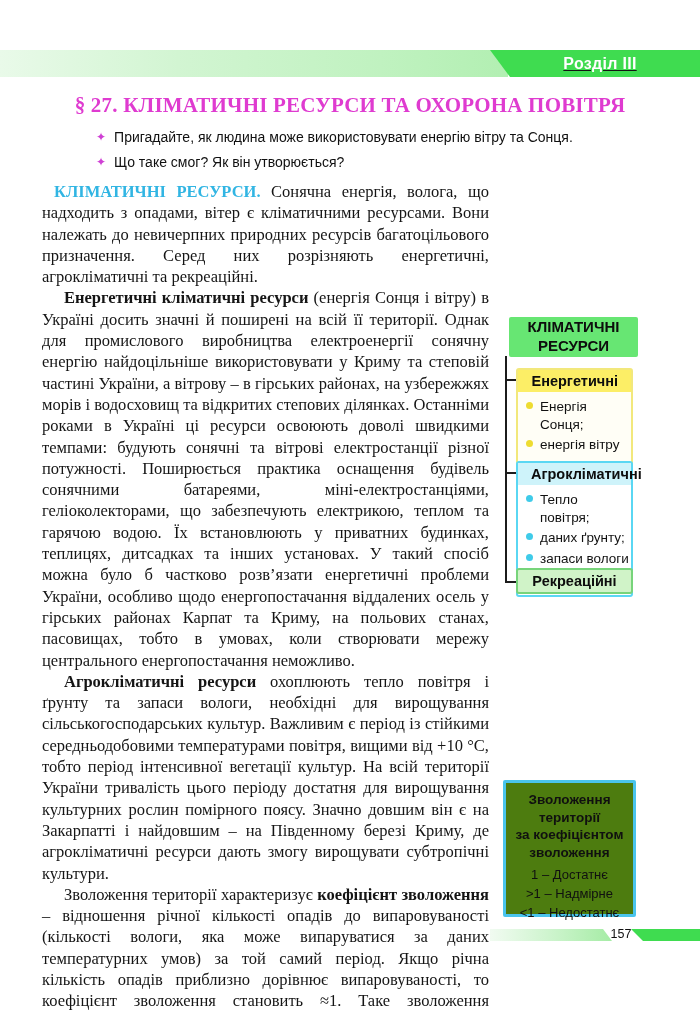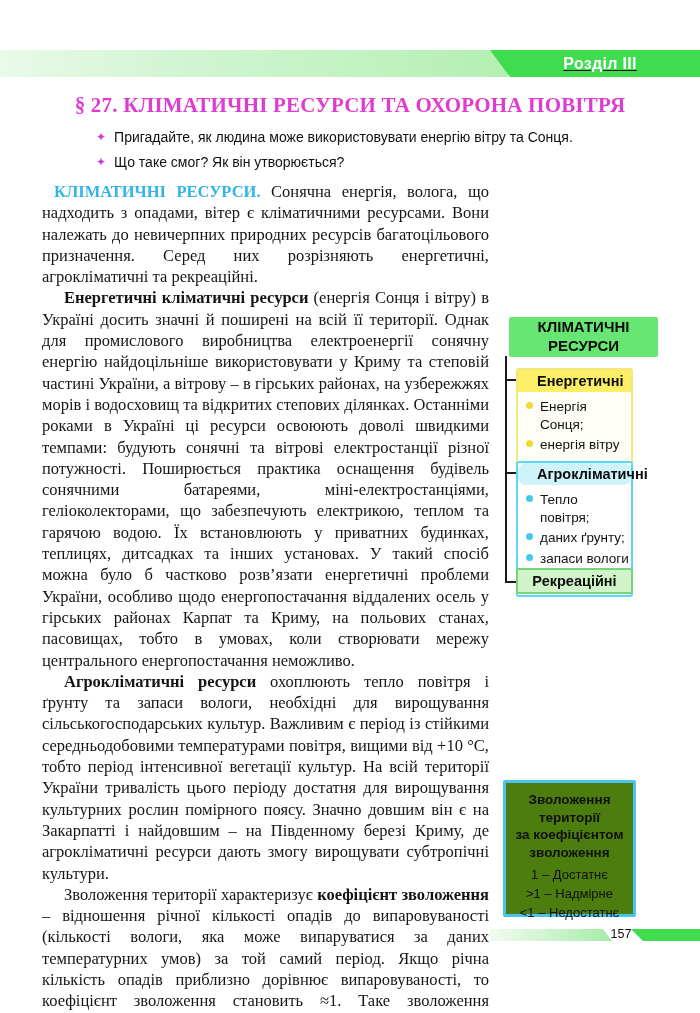--- a/index.html
+++ b/index.html
@@ -52,38 +52,38 @@
   }
   .article p { margin: 0; }
   .article p.indent-sm { text-indent: 12px; }
   .article p.indent { text-indent: 22px; }
   .lead-cyan { color: #31b5e3; font-weight: bold; }
   .lead-bi { font-weight: bold; }
   .bold { font-weight: bold; }
 
   
   .scheme-root {
-    position: absolute; left: 509px; top: 317px; width: 149px; height: 40px;
+    position: absolute; left: 509px; top: 317px; width: 129px; height: 40px;
     background: #67e673; border-radius: 2px;
     display: flex; align-items: center; justify-content: center; text-align: center;
     font-weight: bold; font-size: 15px; line-height: 1.25; color: #0d0d0d;
   }
   .connector-v { position: absolute; left: 505px; top: 356px; width: 2px; height: 227px; background: #1c1c1c; }
   .connector-h { position: absolute; left: 505px; width: 12px; height: 2px; background: #1c1c1c; }
   .tick-1 { top: 379px; } .tick-2 { top: 472px; } .tick-3 { top: 581px; }
 
   .branch-box { position: absolute; left: 516px; width: 117px; border-radius: 3px; box-sizing: border-box; }
   .branch-energy { top: 368px; border: 2px solid #f2e87c; background: #fffef6; }
   .branch-agro   { top: 461px; border: 2px solid #5ad7f3; background: #ffffff; }
   .branch-header {
     text-align: right; font-weight: bold; font-size: 14.5px; color: #0d0d0d;
-    padding: 3px 19px;
+    padding: 3px 13px;
   }
   .branch-energy .branch-header { background: #fcee66; }
-  .branch-agro   .branch-header { background: #cef3fa; border-radius: 8px; }
+  .branch-agro   .branch-header { background: #cef3fa; }
   .branch-list { padding: 6px 2px 7px 6px; margin: 0; list-style: none; }
   .branch-list li { display: flex; font-size: 13.5px; line-height: 1.3; margin-bottom: 3px; color: #111; }
   .dot { flex: 0 0 auto; width: 7px; height: 7px; border-radius: 50%; margin: 4px 7px 0 2px; }
   .branch-energy .dot { background: #eedc30; }
   .branch-agro   .dot { background: #3fcbe9; }
   .branch-rec {
     position: absolute; left: 516px; top: 568px; width: 117px; height: 26px;
     background: #d0f3c8; border: 2px solid #77d47a; border-radius: 3px; box-sizing: border-box;
     display: flex; align-items: center; justify-content: center;
     font-weight: bold; font-size: 14.5px; color: #0d0d0d;

